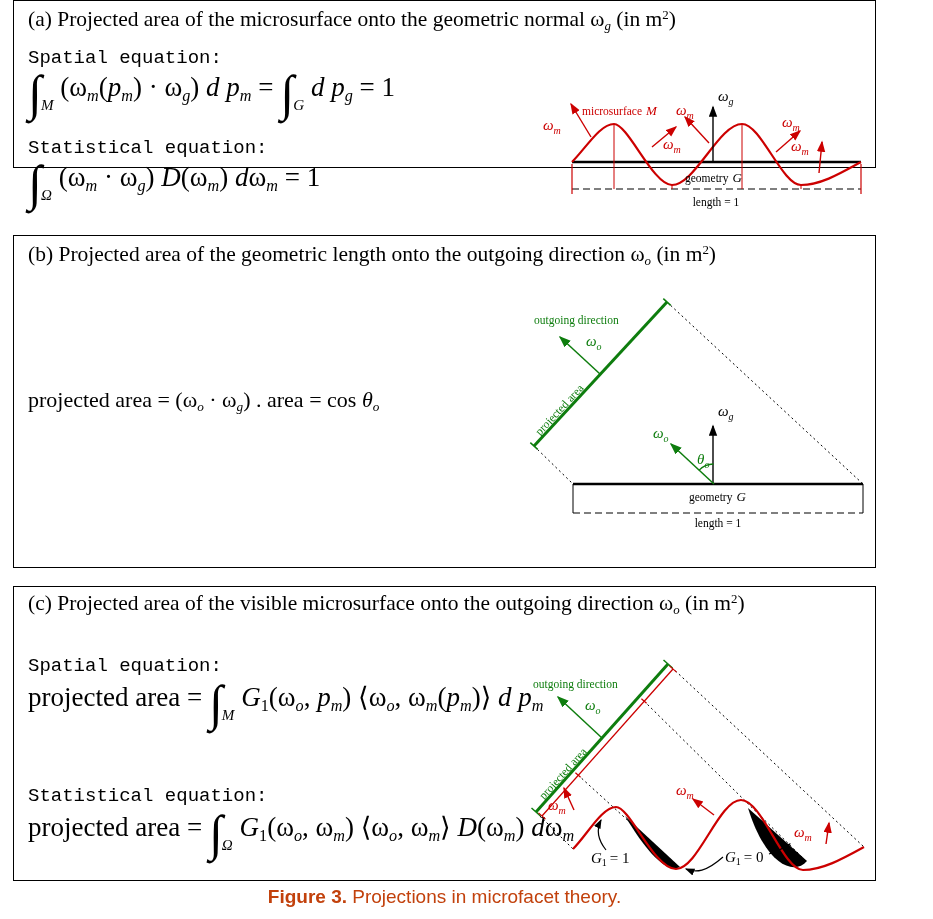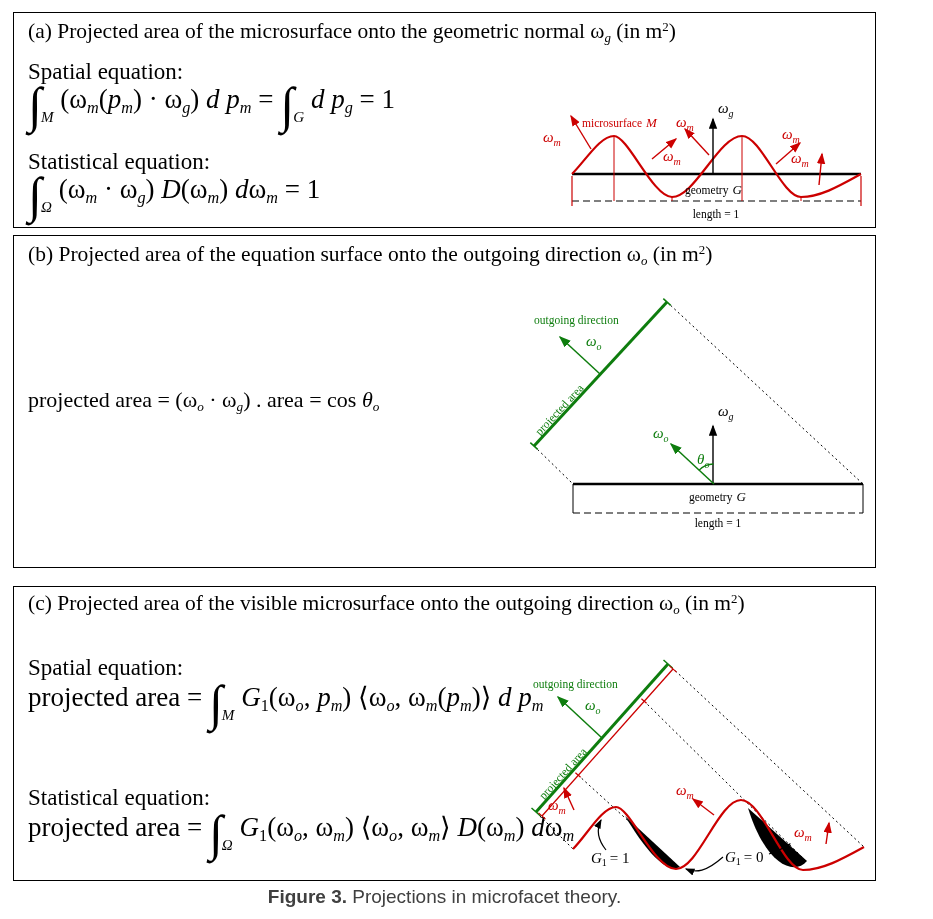--- a/index.html
+++ b/index.html
@@ -1,42 +1,42 @@
 <!DOCTYPE html>
 <html><head>
 <meta charset="utf-8">
 <style>
   html,body{margin:0;padding:0;background:#ffffff;}
   .page{position:relative;width:933px;height:919px;background:#ffffff;overflow:hidden;
         font-family:"Liberation Serif","DejaVu Serif",serif;color:#000;}
   .panel{position:absolute;left:13px;width:863px;border:1.5px solid #000;background:#fff;box-sizing:border-box;}
-  #panel-a{top:12px;height:216px;}
+  #panel-a{top:0;height:168px;}
   #panel-b{top:235px;height:333px;}
   #panel-c{top:575px;height:295px;margin-top:11px;}
   .abs{position:absolute;}
   .panel-title{font-size:21.5px;white-space:nowrap;}
-  .eq-label{font-size:23px;}
+  .eq-label{font-size:19px;font-family:Liberation Mono, monospace;}
   .eq{font-size:27px;white-space:nowrap;line-height:1.1;}
   
   .tk-n{}
   .tk-i{font-style:italic;}
   .tk-sub{font-style:italic;font-size:0.60em;vertical-align:-0.28em;}
   .tk-subn{font-size:0.60em;vertical-align:-0.28em;}
   .tk-sup{font-size:0.60em;vertical-align:0.55em;}
   .tk-int{font-size:1.85em;vertical-align:-0.28em;line-height:0;}
   .tk-isub{font-style:italic;font-size:0.56em;vertical-align:-0.95em;margin-left:-0.05em;margin-right:0.45em;}
   
   .slbl{font-family:"Liberation Serif","DejaVu Serif",serif;font-size:11.5px;}
   .ssym{font-family:"Liberation Serif","DejaVu Serif",serif;font-style:italic;font-size:15px;}
   .ssub{font-size:10px;}
   .f-red{fill:#cc0000;}
   .f-grn{fill:#0e7d0e;}
   .f-blk{fill:#000000;}
   .caption{position:absolute;top:886px;left:13px;width:863px;text-align:center;
-           font-family:"Liberation Sans","DejaVu Sans",sans-serif;font-size:19px;color:#404040;}
+           font-family:"Liberation Sans","DejaVu Sans",sans-serif;font-size:19px;color:#c2410c;}
   .caption .cap-b{font-weight:bold;}
 </style>
 </head>
 <body>
 
 <div class="page">
 
   <section class="panel" id="panel-a">
     <div class="abs panel-title" style="left:14px;top:6px;"><span class="tk-n">(a) Projected area of the microsurface onto the geometric normal </span><span class="tk-n">ω</span><span class="tk-sub">g</span><span class="tk-n"> (in m</span><span class="tk-sup">2</span><span class="tk-n">)</span></div>
     <div class="abs eq-label" style="left:14px;top:46px;">Spatial equation:</div>
@@ -88,21 +88,21 @@
       <line x1="280" y1="88" x2="283" y2="57" stroke="#cc0000" stroke-width="1.4" marker-end="url(#m-red)"></line>
       <text class="ssym f-red" x="252" y="66"><tspan>ω</tspan><tspan class="ssub" dy="4">m</tspan></text>
 
       <text class="slbl f-red" x="43" y="30"><tspan>microsurface</tspan><tspan dx="4" font-style="italic" font-size="13">M</tspan></text>
       <text class="slbl f-blk" x="146" y="97"><tspan>geometry</tspan><tspan dx="4" font-style="italic" font-size="13">G</tspan></text>
       <text class="slbl f-blk" x="177" y="121" text-anchor="middle">length = 1</text>
     </svg>
   </section>
 
   <section class="panel" id="panel-b">
-    <div class="abs panel-title" style="left:14px;top:6px;"><span class="tk-n">(b) Projected area of the equation surface onto the outgoing direction </span><span class="tk-n">ω</span><span class="tk-sub">o</span><span class="tk-n"> (in m</span><span class="tk-sup">2</span><span class="tk-n">)</span></div>
+    <div class="abs panel-title" style="left:14px;top:6px;"><span class="tk-n">(b) Projected area of the geometric length onto the outgoing direction </span><span class="tk-n">ω</span><span class="tk-sub">o</span><span class="tk-n"> (in m</span><span class="tk-sup">2</span><span class="tk-n">)</span></div>
     <div class="abs eq" style="left:14px;top:152px;font-size:22px;"><span class="tk-n">projected area = (</span><span class="tk-n">ω</span><span class="tk-sub">o</span><span class="tk-n"> · ω</span><span class="tk-sub">g</span><span class="tk-n">) . area = cos </span><span class="tk-i">θ</span><span class="tk-sub">o</span></div>
 
     <svg class="abs" style="left:492px;top:58px;" width="365" height="240" viewBox="0 0 365 240">
 
       <line x1="28" y1="152" x2="67" y2="190" stroke="#000" stroke-width="1" stroke-dasharray="2,3"></line>
       <line x1="161" y1="8" x2="357" y2="190" stroke="#000" stroke-width="1" stroke-dasharray="2,3"></line>
 
       <line x1="161" y1="8" x2="28" y2="152" stroke="#0e7d0e" stroke-width="3"></line>
       <line x1="157.3" y1="4.6" x2="164.7" y2="11.4" stroke="#0e7d0e" stroke-width="1.5"></line>
       <line x1="24.3" y1="148.6" x2="31.7" y2="155.4" stroke="#0e7d0e" stroke-width="1.5"></line>

